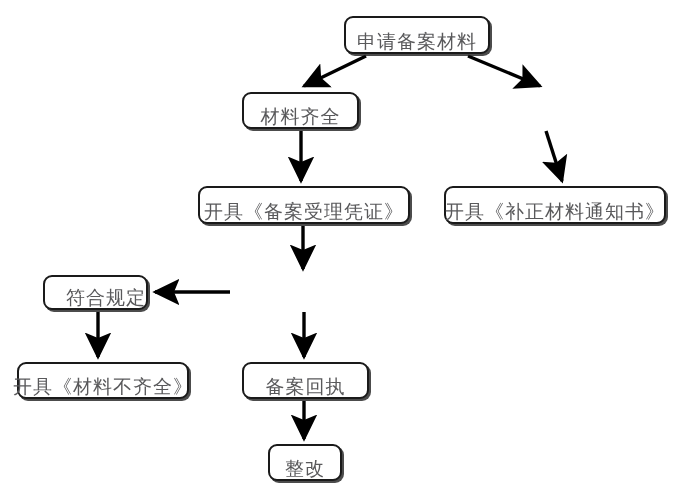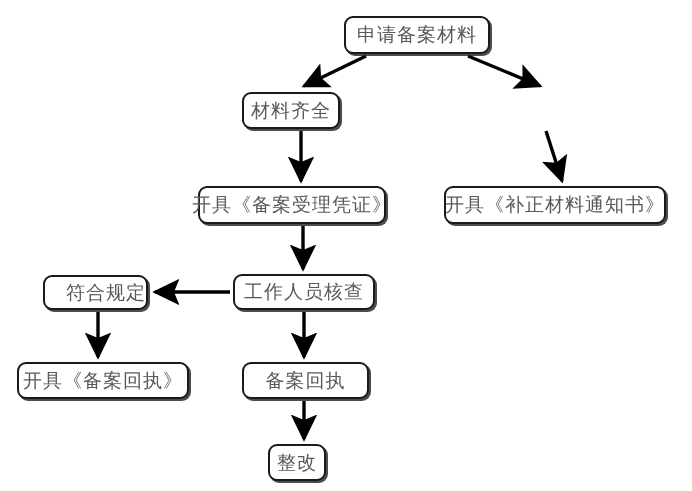--- a/index.html
+++ b/index.html
@@ -18,21 +18,21 @@
     overflow: hidden;
   }
   .node {
     position: absolute;
     box-sizing: border-box;
     background: #ffffff;
     border: 2px solid #1a1a1a;
     border-radius: 9px;
     box-shadow: 2px 2px 0 rgba(25,25,25,0.78);
     display: flex;
-    align-items: center;
+    align-items: flex-end;
     justify-content: center;
     color: #59595b;
     font-size: 19px;
     letter-spacing: 1px;
     white-space: nowrap;
     line-height: 1;
   }
   .node-label {
     display: block;
     padding-bottom: 1px;
@@ -74,46 +74,43 @@
 
     <line x1="304" y1="312" x2="304" y2="357" stroke="#000000" stroke-width="3.4" marker-end="url(#arrowhead)"></line>
 
     <line x1="304" y1="401" x2="304" y2="439" stroke="#000000" stroke-width="3.4" marker-end="url(#arrowhead)"></line>
   </svg>
 
   <div class="node" style="left:344px; top:16px; width:146px; height:38px;">
     <span class="node-label">申请备案材料</span>
   </div>
 
-  <div class="node" style="left:242px; top:92px; width:98px; height:37px;">
+  <div class="node" style="left:242px; top:92px; width:117px; height:37px;">
     <span class="node-label">材料齐全</span>
   </div>
 
 
-  <div class="node" style="left:198px; top:186px; width:188px; height:38px;">
+  <div class="node" style="left:198px; top:186px; width:212px; height:38px;">
     <span class="node-label">开具《备案受理凭证》</span>
   </div>
 
   <div class="node" style="left:444px; top:186px; width:222px; height:38px;">
     <span class="node-label">开具《补正材料通知书》</span>
   </div>
 
-  <div class="node" style="left:233px; top:274px; width:142px; height:36px;">
-    <span class="node-label">工作人员核查</span>
-  </div>
 
   <div class="node" style="left:43px; top:275px; width:105px; height:35px;padding-left:21px;">
     <span class="node-label">符合规定</span>
   </div>
 
   <div class="node" style="left:17px; top:362px; width:172px; height:37px;">
-    <span class="node-label">开具《备案回执》</span>
+    <span class="node-label">开具《材料不齐全》</span>
   </div>
 
   <div class="node" style="left:242px; top:362px; width:127px; height:37px;">
     <span class="node-label">备案回执</span>
   </div>
 
-  <div class="node" style="left:268px; top:444px; width:58px; height:37px;">
+  <div class="node" style="left:268px; top:444px; width:74px; height:37px;">
     <span class="node-label">整改</span>
   </div>
 
 </div>
 
 </body></html>

